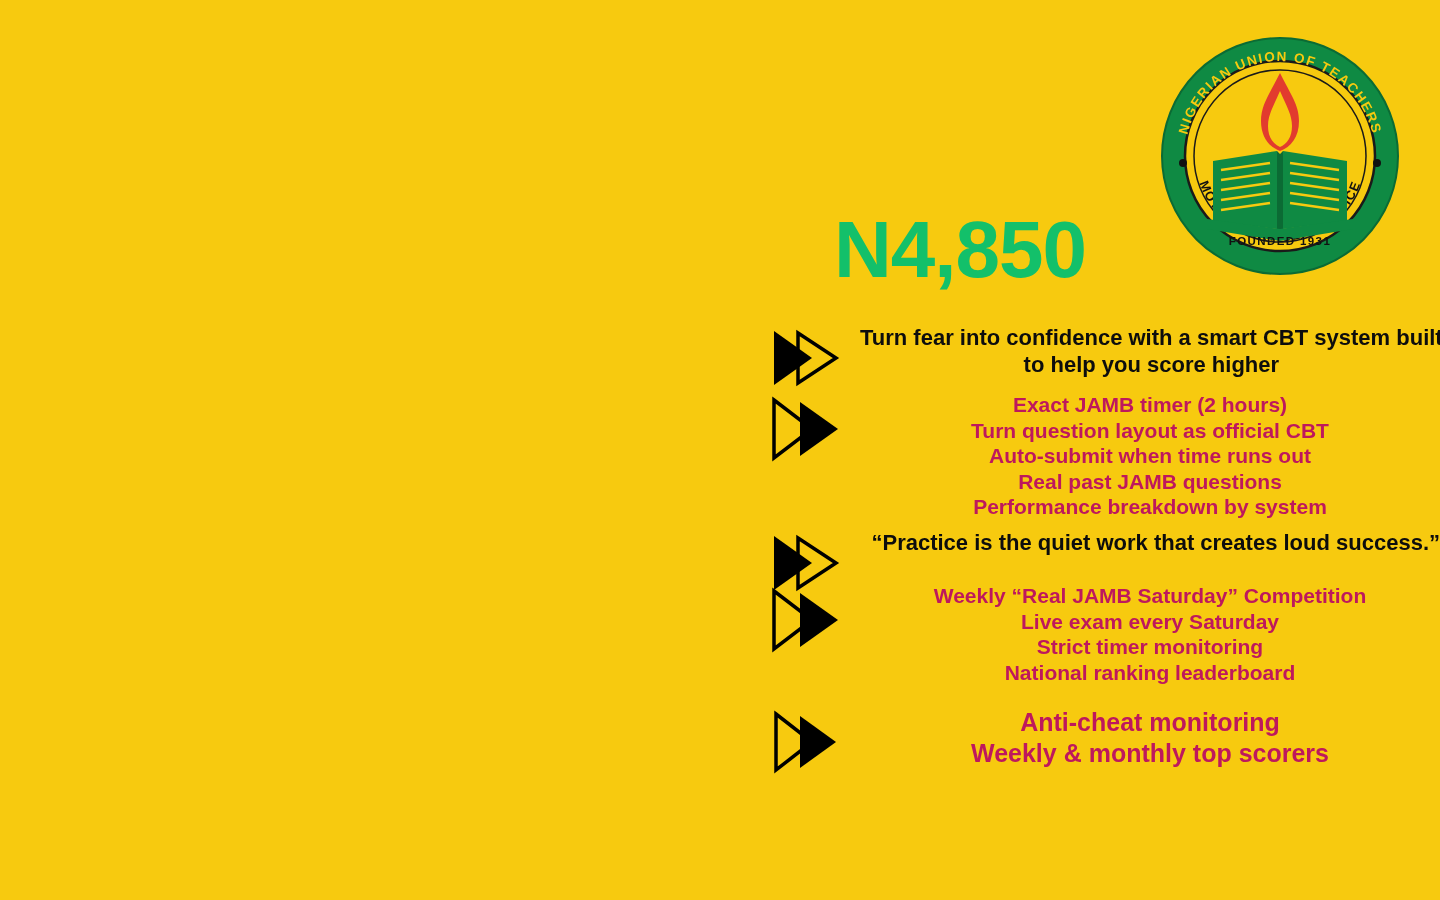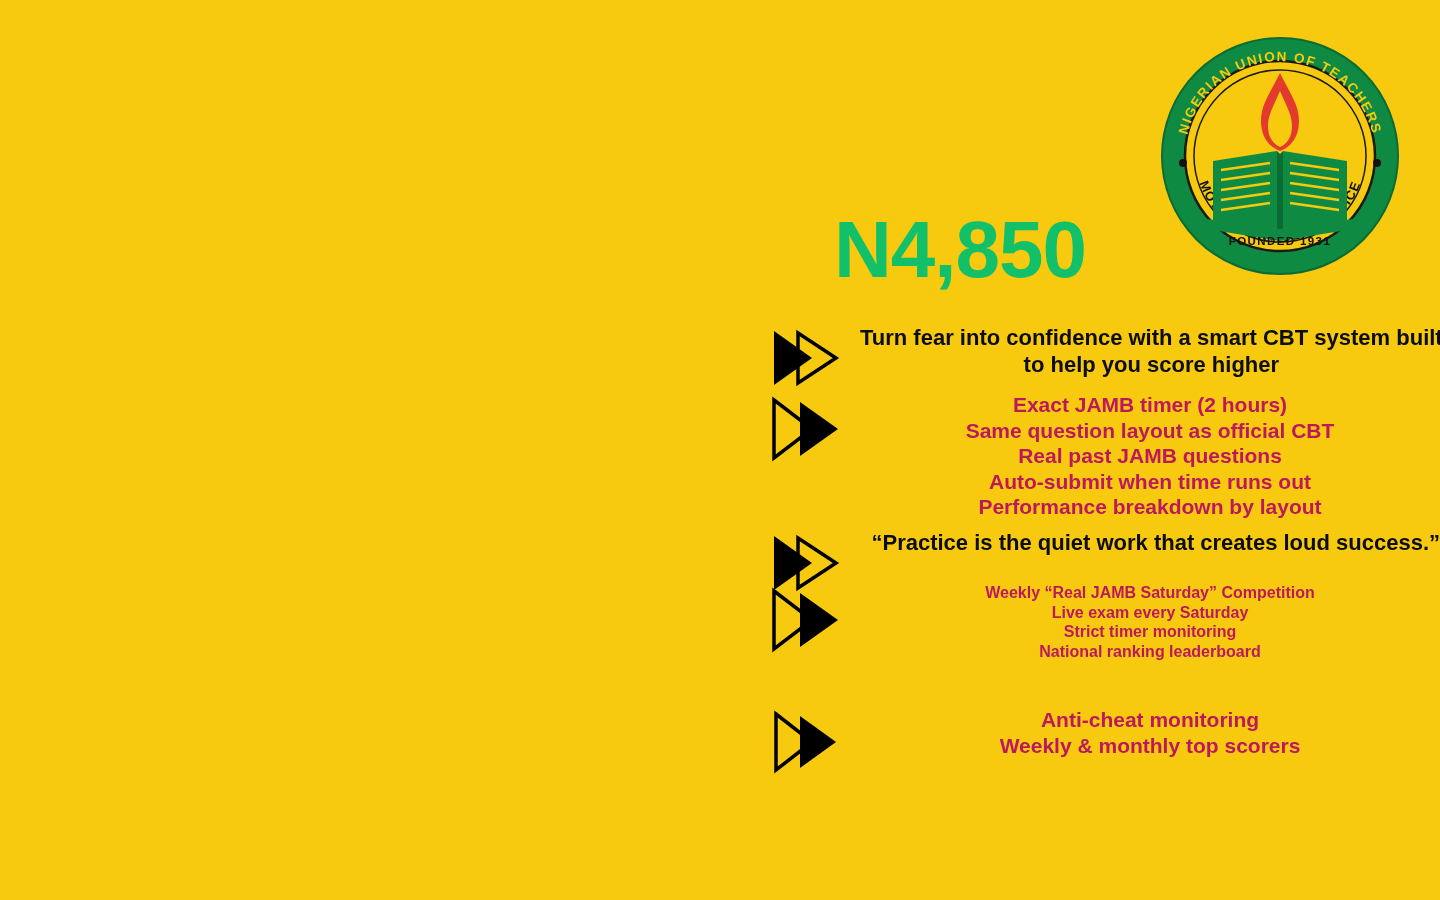--- a/index.html
+++ b/index.html
@@ -67,24 +67,24 @@
   #block1 { left: 770px; top: 325px; width: 670px; }
   #block1 .line { font-size: 22px; }
 
   #block2 { left: 770px; top: 392px; width: 670px; }
   #block2 .line { font-size: 21px; }
 
   #block3 { left: 770px; top: 530px; width: 670px; }
   #block3 .line { font-size: 22px; text-align: right; }
 
   #block4 { left: 770px; top: 583px; width: 670px; }
-  #block4 .line { font-size: 16px; }
+  #block4 .line { font-size: 21px; }
 
   #block5 { left: 770px; top: 707px; width: 670px; }
-  #block5 .line { font-size: 21px; }
+  #block5 .line { font-size: 25px; }
 
   .arrow-icon { display: block; }
 </style>
 </head>
 <body>
 
 <div id="logo">
   <svg viewBox="0 0 246 246" width="246" height="246">
     <defs>
       <path id="arcTop" d="M 28 123 A 95 95 0 0 1 218 123"></path>
@@ -156,24 +156,24 @@
 
 <div class="block" id="block2">
   <div class="arrow-wrap">
     <svg class="arrow-icon" width="78" height="70" viewBox="0 0 78 70">
       <path d="M4 6 L42 35 L4 64 Z" fill="none" stroke="#000" stroke-width="3.5"></path>
       <path d="M30 8 L68 35 L30 62 Z" fill="#000"></path>
     </svg>
   </div>
   <div class="lines">
     <div class="line light">Exact JAMB timer (2 hours)</div>
-    <div class="line light">Same question layout as official CBT</div>
+    <div class="line light">Turn question layout as official CBT</div>
+    <div class="line light">Auto-submit when time runs out</div>
     <div class="line light">Real past JAMB questions</div>
-    <div class="line light">Auto-submit when time runs out</div>
-    <div class="line light">Performance breakdown by layout</div>
+    <div class="line light">Performance breakdown by system</div>
   </div>
 </div>
 
 <div class="block" id="block3">
   <div class="arrow-wrap">
     <svg class="arrow-icon" width="78" height="62" viewBox="0 0 78 62">
       <path d="M4 4 L42 31 L4 58 Z" fill="#000"></path>
       <path d="M28 6 L66 31 L28 56 Z" fill="none" stroke="#000" stroke-width="3.5"></path>
     </svg>
   </div>

